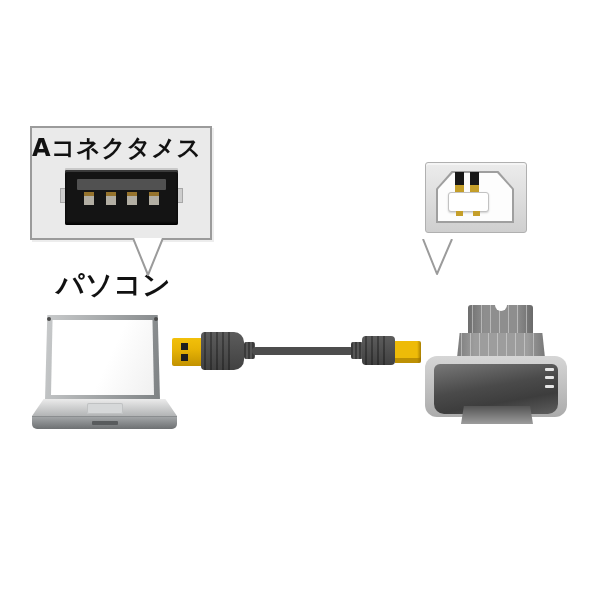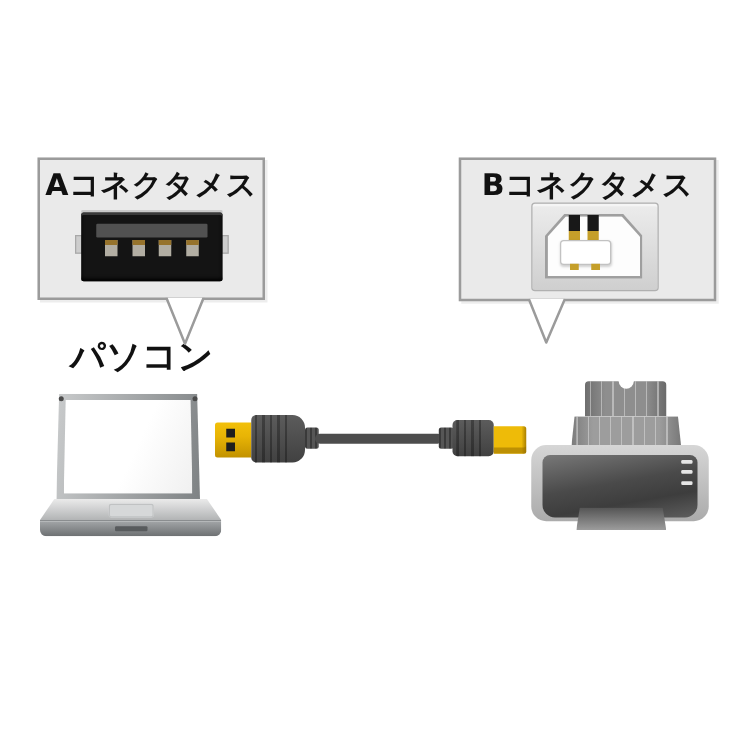--- a/index.html
+++ b/index.html
@@ -20,21 +20,21 @@
 
   
   .bubble{
     position:absolute;background:var(--bubble-fill);
     border:2px solid var(--bubble-border);box-sizing:border-box;
     box-shadow:2px 2px 0 rgba(0,0,0,0.07);
   }
   .bubble-a{left:30px;top:126px;width:182px;height:114px;}
   .bubble-b{left:367px;top:126px;width:206px;height:115px;}
   .bubble-title{
-    position:absolute;left:0;right:0;top:7px;text-align:center;
+    position:absolute;left:0;right:0;top:7px;text-align:left;
     font-size:24px;font-weight:bold;letter-spacing:0.5px;white-space:nowrap;
     color:var(--text);line-height:1.1;
   }
   .tail{position:absolute;z-index:5;}
   .tail-a{left:131px;top:238px;}
   .tail-b{left:421px;top:239px;}
 
   
   .port-a{position:absolute;left:60px;top:168px;width:123px;height:59px;}
   .pa-metal-top{position:absolute;left:5px;top:0;width:113px;height:3px;background:#c9c9c9;border-radius:1px;}
@@ -200,23 +200,20 @@
         <span class="pa-pin"></span>
         <span class="pa-pin"></span>
         <span class="pa-pin"></span>
       </div>
     </div>
   </div>
   <svg class="tail tail-a" width="34" height="40" viewBox="0 0 34 40" xmlns="http://www.w3.org/2000/svg">
     <path d="M2,0 L17,37 L32,0" fill="#ffffff" stroke="#9b9b9b" stroke-width="2" stroke-linejoin="round"></path>
   </svg>
 
-  <div class="bubble bubble-b">
-    <div class="bubble-title">Bコネクタメス</div>
-  </div>
   <div class="port-b">
     <div class="pb-shell"></div>
     <div class="pb-open-border"></div>
     <div class="pb-open"></div>
     <div class="pb-post pb-post-l"></div>
     <div class="pb-post pb-post-r"></div>
     <div class="pb-tab"></div>
     <div class="pb-foot pb-foot-l"></div>
     <div class="pb-foot pb-foot-r"></div>
   </div>

